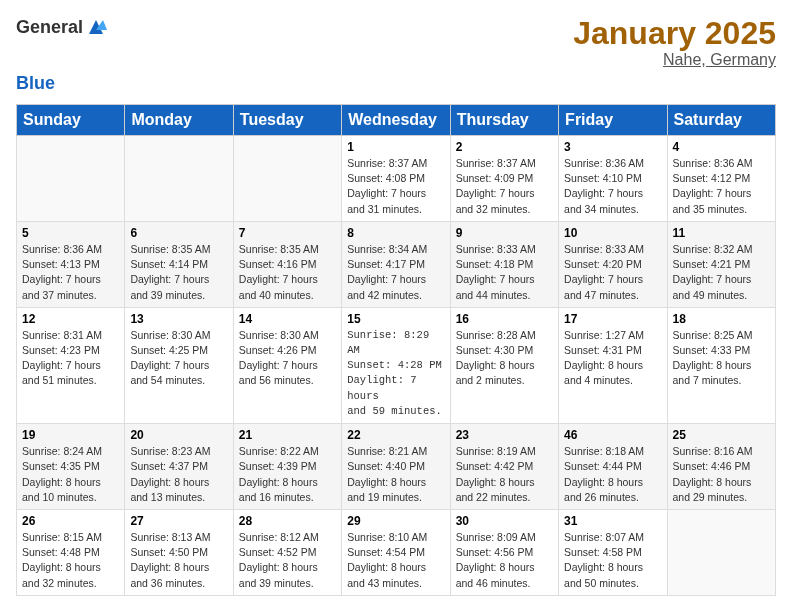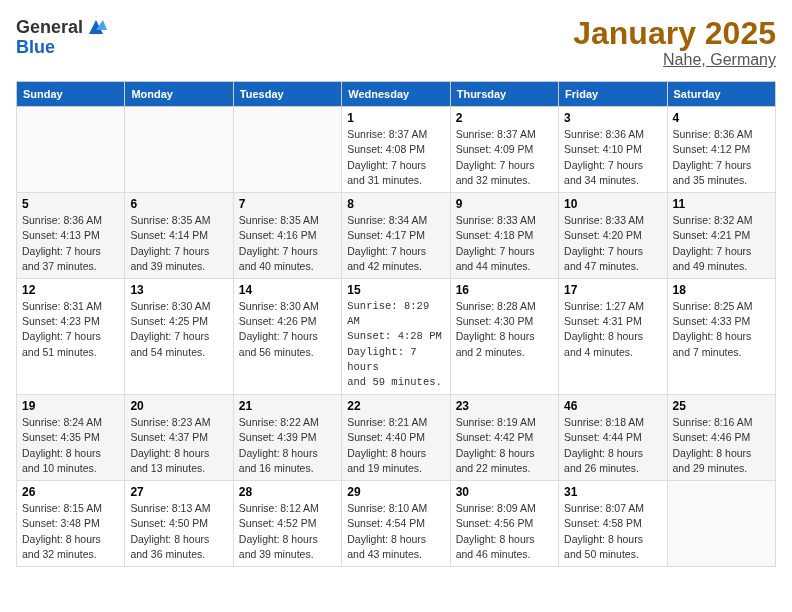--- a/index.html
+++ b/index.html
@@ -51,21 +51,21 @@
     table {
       width: 100%;
       border-collapse: collapse;
       font-size: 11px;
     }
     thead th {
       background-color: #1565c0;
       color: #fff;
       text-align: left;
       padding: 6px 6px;
-      font-size: 11px;
+      font-size: 16px;
       font-weight: bold;
       border: 1px solid #ccc;
     }
     tbody td {
       border: 1px solid #ddd;
       vertical-align: top;
       padding: 4px 5px;
       min-height: 80px;
       height: 80px;
       width: 14.28%;
@@ -87,21 +87,21 @@
     }
     .empty-cell {
       background: #f9f9f9 !important;
     }
   </style>
 </head>
 <body>
 
 <div class="header">
   <div class="logo">
-    <div style="display:flex; flex-direction:column; line-height:1;">
+    <div style="display:flex; flex-direction:column; line-height:1;gap:36px;">
       <span style="display:flex; align-items:center; gap:2px;">
         <span class="logo-text-general">General</span>
         <svg width="22" height="22" viewBox="0 0 22 22">
           <polygon points="4,18 11,4 18,18" fill="#1565c0"></polygon>
           <polygon points="11,14 18,4 22,14" fill="#42a5f5"></polygon>
         </svg>
       </span>
       <span class="logo-text-blue">Blue</span>
     </div>
   </div>
@@ -307,21 +307,21 @@
           <div class="day-info" style="white-space: pre-line;">Sunrise: 8:16 AM
 Sunset: 4:46 PM
 Daylight: 8 hours
 and 29 minutes.</div>
         </td>
       </tr>
       <tr>
         <td>
           <span class="day-num">26</span>
           <div class="day-info" style="white-space: pre-line;">Sunrise: 8:15 AM
-Sunset: 3:48 PM
+Sunset: 4:48 PM
 Daylight: 8 hours
 and 32 minutes.</div>
         </td>
         <td>
           <span class="day-num">27</span>
           <div class="day-info" style="white-space: pre-line;">Sunrise: 8:13 AM
 Sunset: 4:50 PM
 Daylight: 8 hours
 and 36 minutes.</div>
         </td>

